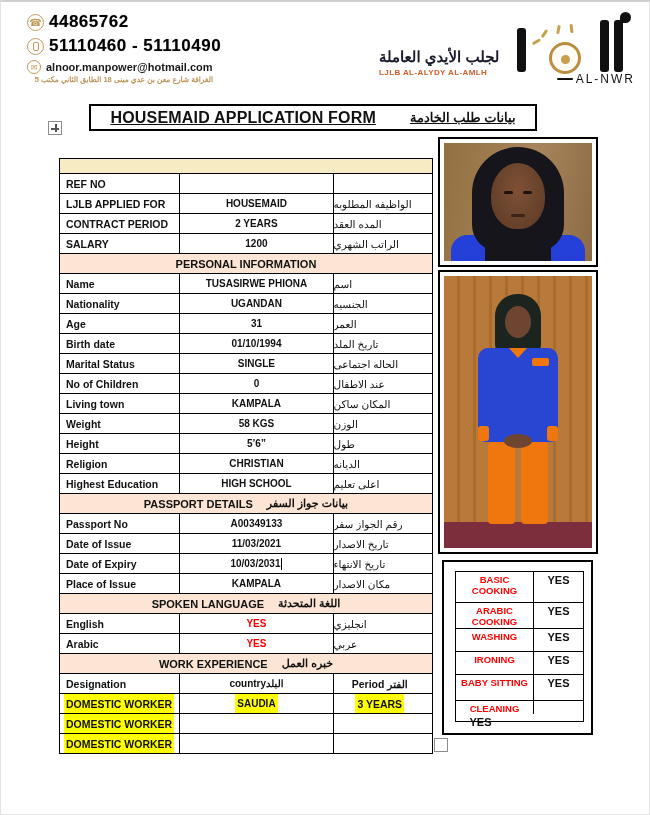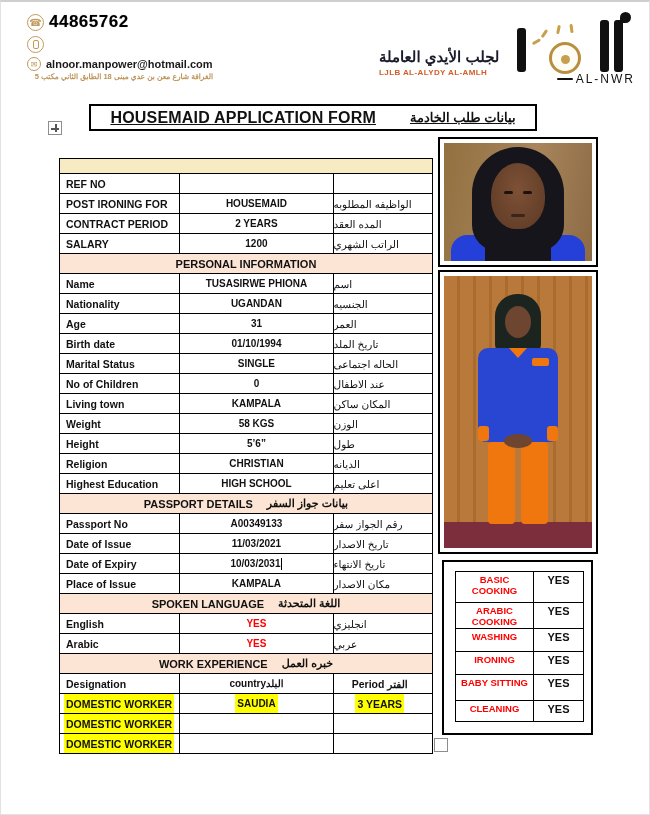--- a/index.html
+++ b/index.html
@@ -91,38 +91,39 @@
   .s2-hands { position:absolute; top:158px; left:50%; transform:translateX(-50%); width:28px; height:14px; background:#6d4530; border-radius:50%; }
   .s2-leg { position:absolute; top:166px; width:27px; height:82px; background:#f0770e; border-radius:4px; }
   .leg-l { left:50%; margin-left:-30px; } .leg-r { left:50%; margin-left:3px; }
 
   
   .skills-box { position:absolute; left:441px; top:558px; width:151px; height:175px; border:2px solid #000; background:#fff; }
   .skills-table { position:absolute; left:11px; top:9px; width:129px; border:1px solid #000; }
   .sk-row { display:flex; border-top:1px solid #000; }
   .sk-row:first-child { border-top:none; }
   .sk-row:nth-child(1){height:30px;} .sk-row:nth-child(2){height:26px;} .sk-row:nth-child(3){height:23px;}
-  .sk-row:nth-child(4){height:23px;} .sk-row:nth-child(5){height:26px;} .sk-row:nth-child(6){height:21px;}
+  .sk-row:nth-child(4){height:23px;} .sk-row:nth-child(5){height:26px;} .sk-row:nth-child(6){height:21px;flex-direction:column;}
   .sk-name { width:78px; border-right:1px solid #000; color:#ff0000; font-weight:bold; font-size:9.5px; text-align:center; line-height:1.2; padding-top:2px; }
   .sk-val { width:49px; font-weight:bold; font-size:11px; text-align:center; padding-top:2px; color:#111; }
 </style>
 </head>
 <body>
 
 <div class="page">
 
   <div class="contact">
     <div class="c-row">
       <span class="ic ic-lg">☎</span>
       <span class="num">44865762</span>
     </div>
     <div class="c-row">
       <span class="ic ic-lg">
           <span class="mob-glyph"></span>
         </span>
+      <span class="num">51110460 - 51110490</span>
     </div>
     <div class="c-row" style="margin-bottom:1px;">
       <span class="ic ic-sm">✉</span>
       <span class="mail">alnoor.manpower@hotmail.com</span>
     </div>
     <div class="addr" dir="rtl">الغرافة شارع معن بن عدي مبنى 18 الطابق الثاني مكتب 5</div>
   </div>
 
   <div class="brand">
     <div class="bname">
@@ -155,21 +156,21 @@
   <div class="main-table" id="main-table">
       <div class="row">
         <div class="cell band-cell"></div>
       </div>
       <div class="row">
         <div class="cell c1">REF NO</div>
         <div class="cell c2"></div>
         <div class="cell c3" dir="rtl"></div>
       </div>
       <div class="row">
-        <div class="cell c1">POST IRONING FOR</div>
+        <div class="cell c1">LJLB APPLIED FOR</div>
         <div class="cell c2">HOUSEMAID</div>
         <div class="cell c3" dir="rtl">الواظيفه المطلوبه</div>
       </div>
       <div class="row">
         <div class="cell c1">CONTRACT PERIOD</div>
         <div class="cell c2">2 YEARS</div>
         <div class="cell c3" dir="rtl">المده العقد</div>
       </div>
       <div class="row">
         <div class="cell c1">SALARY</div>

